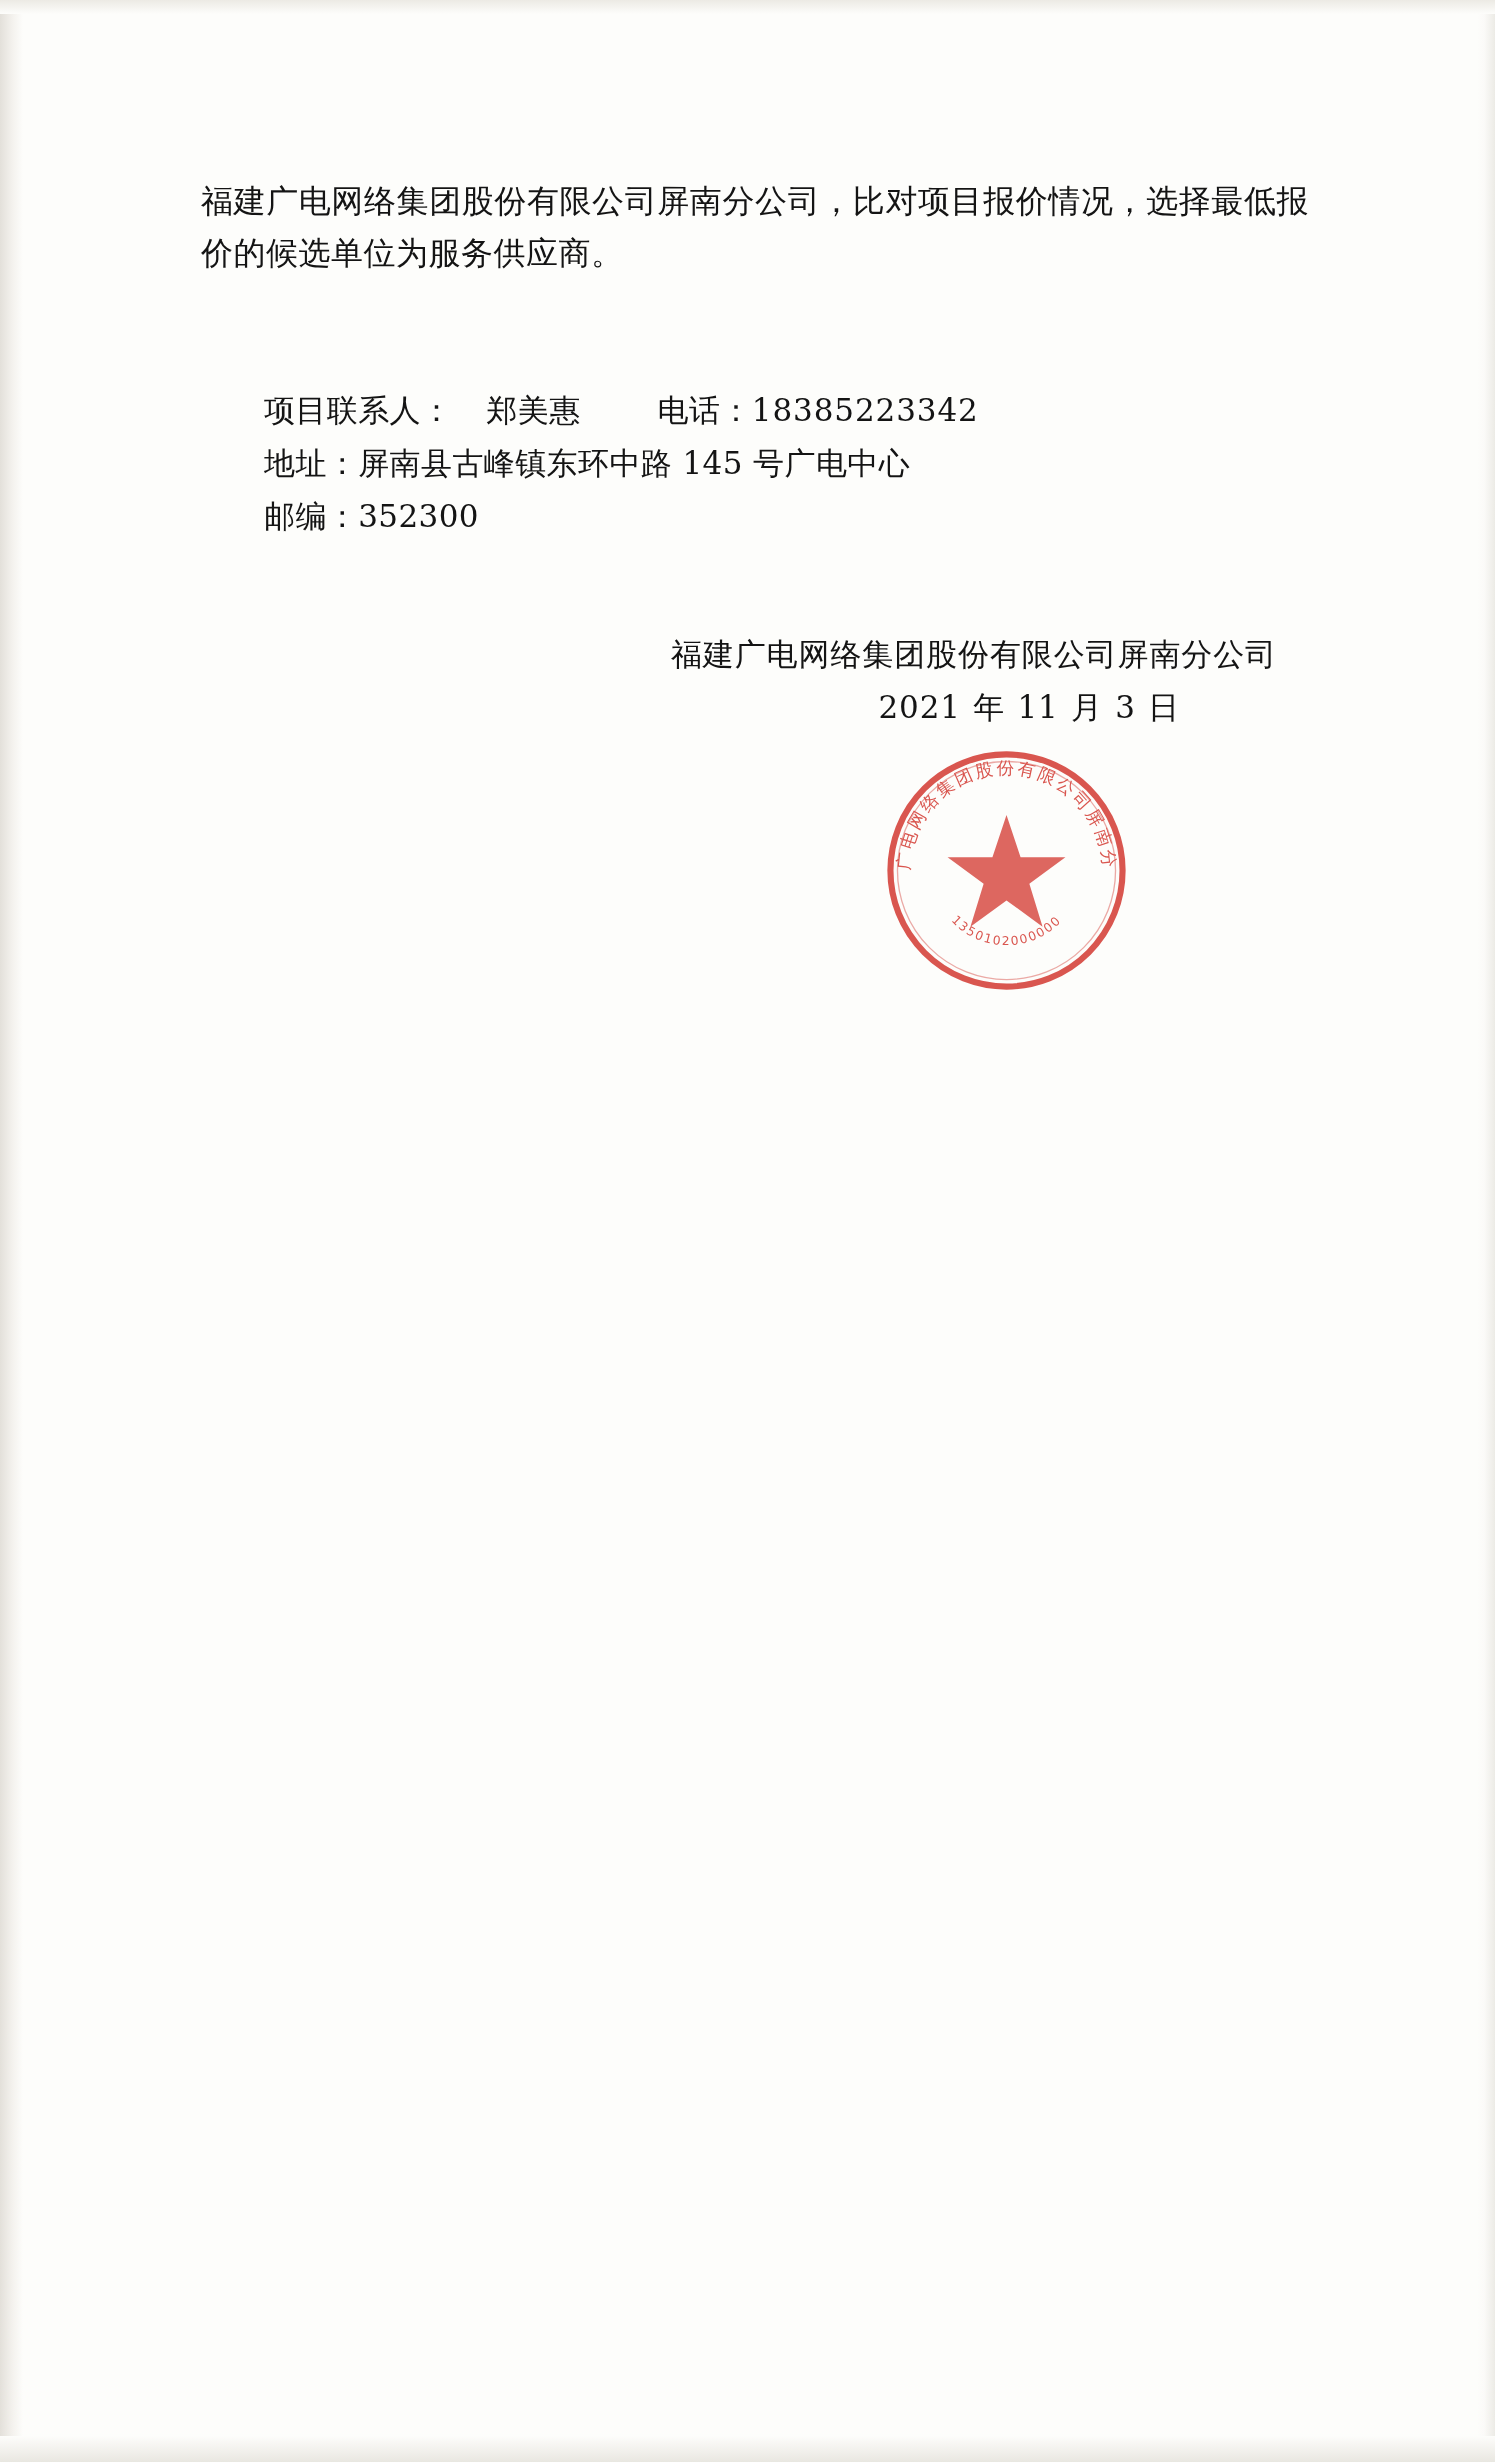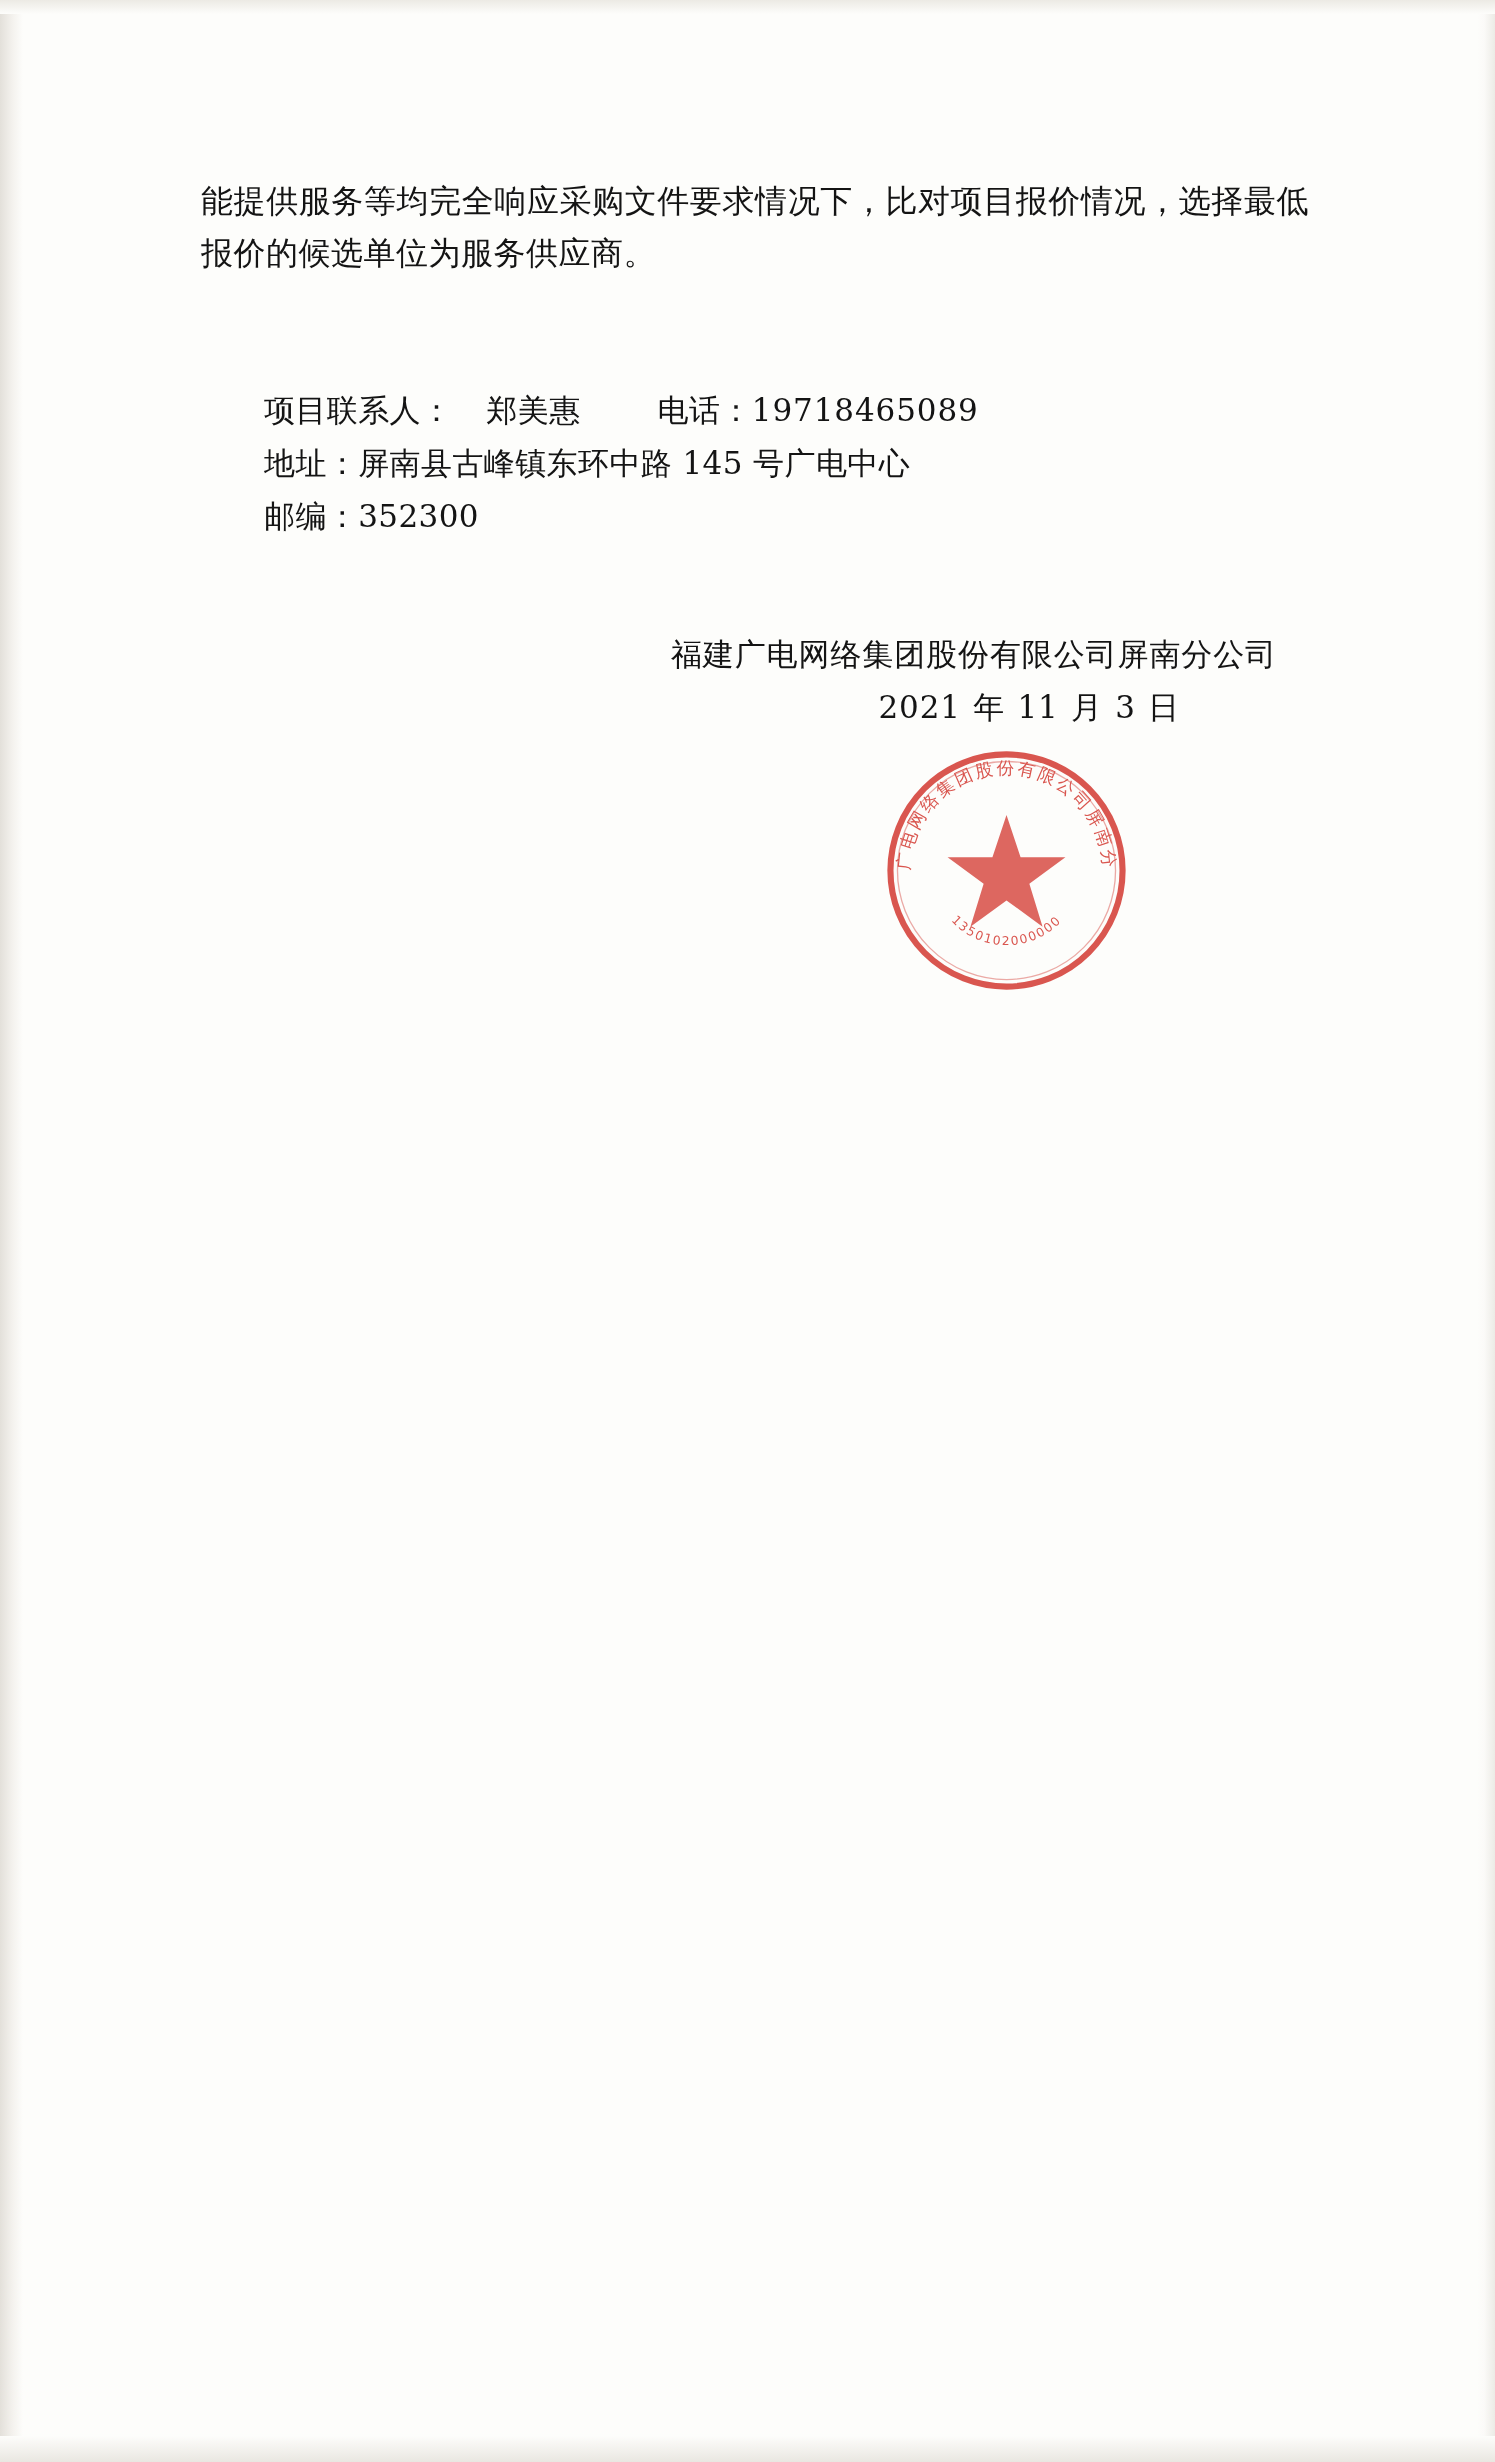--- a/index.html
+++ b/index.html
@@ -151,30 +151,30 @@
 <body>
 
 <div class="page">
   <div class="page-left-shadow"></div>
   <div class="page-right-shadow"></div>
   <div class="page-top-shadow"></div>
   <div class="page-bottom-shadow"></div>
 
   <div class="content">
 
-    <p class="para">能提供服务等均完全响应采购文件要求情况下，比对项目报价情况，选择最低报价的候选单位为服务供应商。</p>
+    <p class="para">福建广电网络集团股份有限公司屏南分公司，比对项目报价情况，选择最低报价的候选单位为服务供应商。</p>
 
     <div class="block-gap-1"></div>
 
 
     <div class="block-gap-2"></div>
 
     <div class="contact-block">
       <div class="contact-row">
-        <span class="contact-label">项目联系人：</span><span class="contact-name">郑美惠</span><span class="contact-gap"></span><span class="contact-phone-label">电话：</span><span class="num">19718465089</span>
+        <span class="contact-label">项目联系人：</span><span class="contact-name">郑美惠</span><span class="contact-gap"></span><span class="contact-phone-label">电话：</span><span class="num">18385223342</span>
       </div>
       <div class="contact-row">地址：屏南县古峰镇东环中路 145 号广电中心</div>
       <div class="contact-row">邮编：352300</div>
     </div>
 
     <div class="sign-block">
       <div class="sign-company">福建广电网络集团股份有限公司屏南分公司</div>
       <div class="sign-date">
         <span class="num">2021</span><span class="sep"></span><span>年</span><span class="sep"></span><span class="num">11</span><span class="sep"></span><span>月</span><span class="sep"></span><span class="num">3</span><span class="sep"></span><span>日</span>
       </div>

